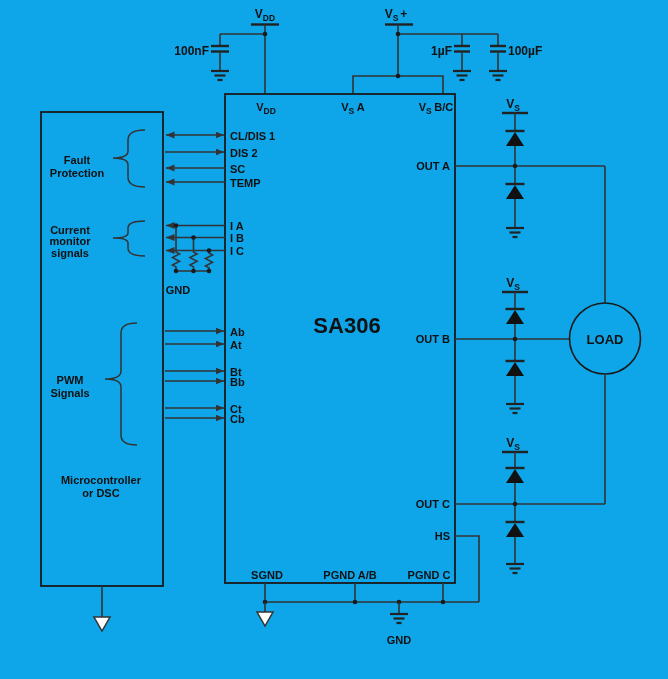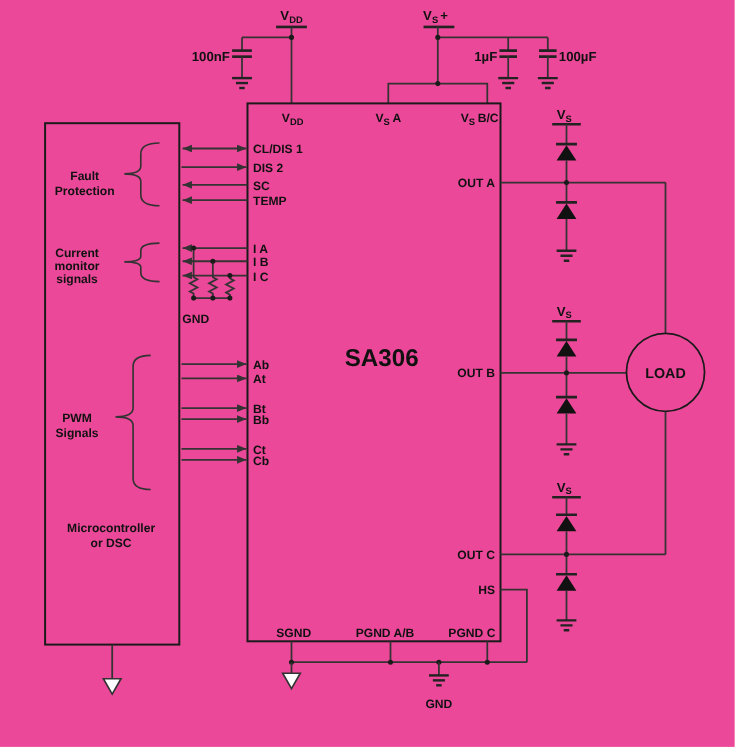--- a/index.html
+++ b/index.html
@@ -1,16 +1,16 @@
 <!DOCTYPE html>
 <html><head>
 <meta charset="utf-8">
 <style>
   html,body{margin:0;padding:0;background:#ffffff;}
-  .page{position:relative;width:668px;height:679px;background:#ec4899;overflow:hidden;}
+  .page{position:relative;width:668px;height:679px;background:#0ea5e9;overflow:hidden;}
   svg{display:block;}
   .lbl{font-family:"Liberation Sans", sans-serif;font-weight:bold;fill:#111111;}
   .s12{font-size:12px;}
   .s11{font-size:11px;}
   .s13{font-size:13px;}
   .big{font-size:22px;}
   .sub{font-size:8.5px;}
   .w{stroke:#333333;stroke-width:1.6;fill:none;}
   .w15{stroke:#333333;stroke-width:1.5;fill:none;}
   .box{stroke:#1a1a1a;stroke-width:1.8;fill:none;}

